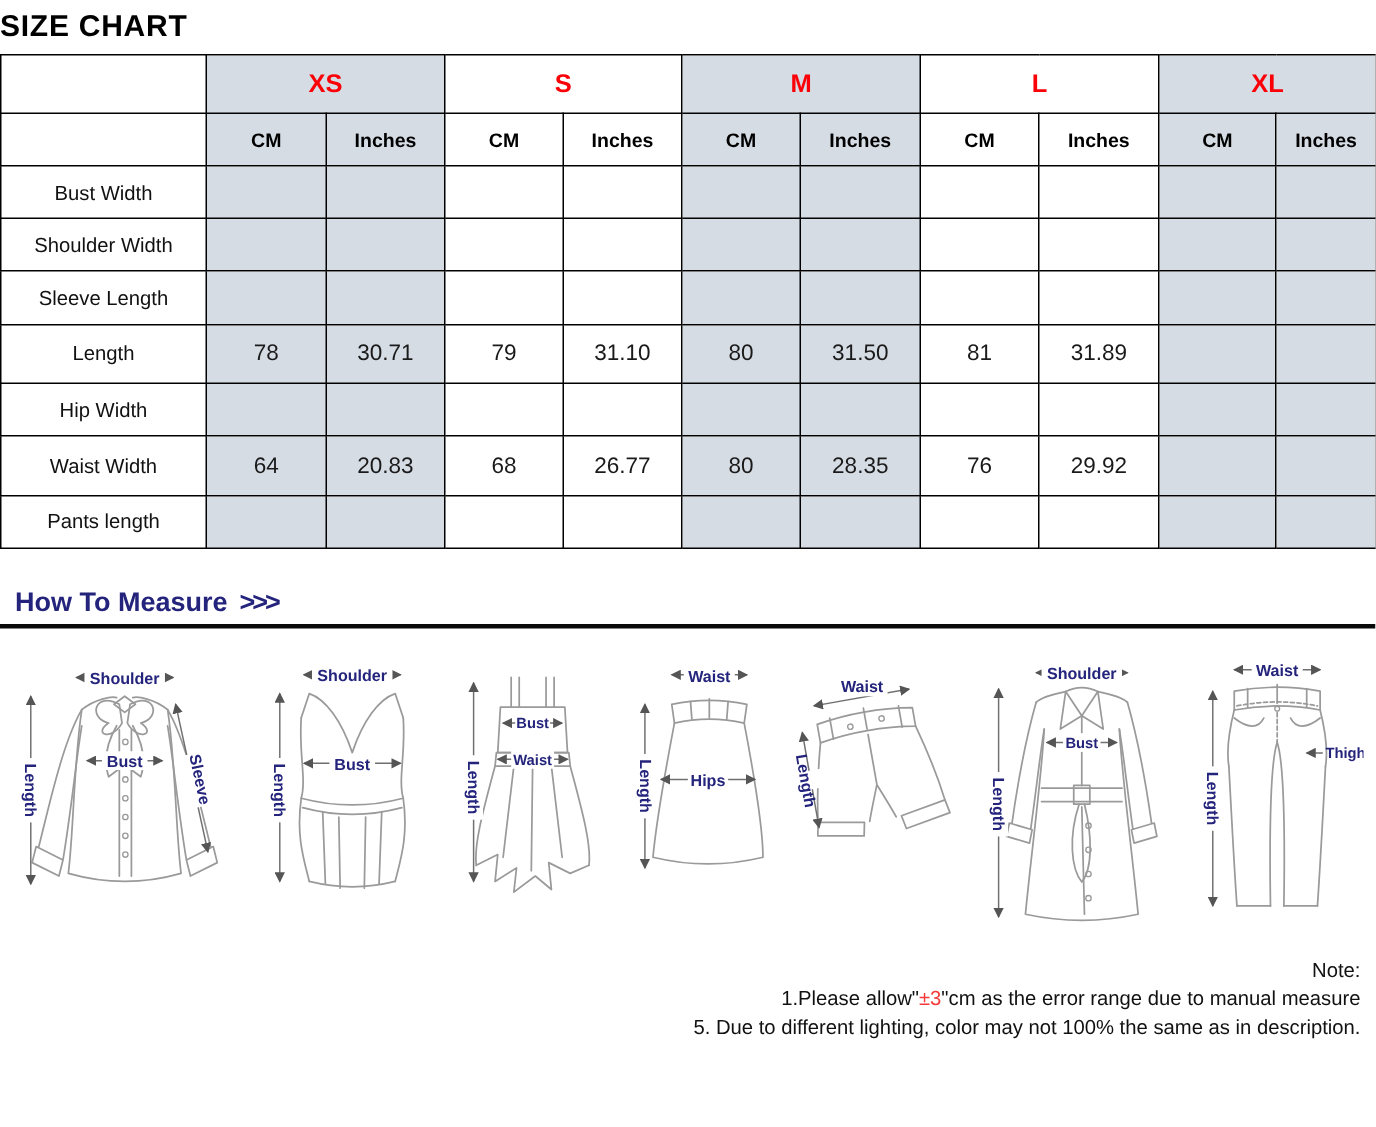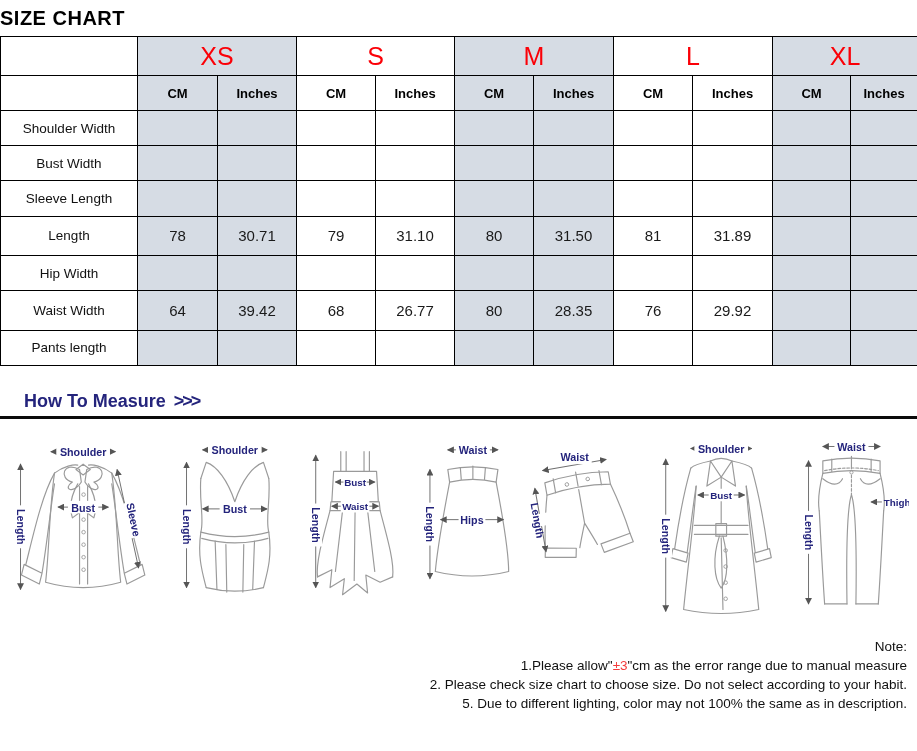--- a/index.html
+++ b/index.html
@@ -15,28 +15,28 @@
   table.size-chart {
     border-collapse:collapse; table-layout:fixed;
     width:917px; height:330px;
   }
   table.size-chart td {
     border:1.5px solid #000; text-align:center; vertical-align:middle;
     padding:0; overflow:hidden; background:#fff;
   }
   table.size-chart td.shade { background:#d6dce4; }
   tr.size-row td { height:39px; }
-  td.size-cell { font-size:25px; font-weight:normal; color:#fb0007;margin-left:30px; }
+  td.size-cell { font-size:17px; font-weight:bold; color:#fb0007;margin-left:30px; }
   tr.unit-row td { height:35px; }
   td.unit-cell { font-size:13px; font-weight:bold; }
   td.row-label { font-size:13.5px; color:#111; }
   td.val { font-size:15px; color:#1a1a1a; }
 
   .measure-head {
-    margin:25px 0 0 24px; height:22px;
+    margin:25px 0 0 10px; height:22px;
     color:#24247c; font-weight:bold; font-size:18px;
   }
   .measure-head .arrows { margin-left:8px; letter-spacing:-2px; font-size:18px; }
   .rule { height:3px; background:#0a0a0a; margin-top:3px; }
 
   .diagrams {
     height:214px; padding:8px 8px 0;
     display:flex; justify-content:flex-end; align-items:flex-start;gap:16px;
   }
   .g { stroke:#9a9a9a; fill:none; stroke-width:1.3; stroke-linejoin:round; stroke-linecap:round; }
@@ -88,34 +88,34 @@
         <td class="unit-cell">CM</td>
         <td class="unit-cell">Inches</td>
         <td class="unit-cell shade">CM</td>
         <td class="unit-cell shade">Inches</td>
         <td class="unit-cell">CM</td>
         <td class="unit-cell">Inches</td>
         <td class="unit-cell shade">CM</td>
         <td class="unit-cell shade">Inches</td>
       </tr>
       <tr>
+        <td class="row-label">Bust Width</td>
+        <td class="val shade"></td>
+        <td class="val shade"></td>
+        <td class="val"></td>
+        <td class="val"></td>
+        <td class="val shade"></td>
+        <td class="val shade"></td>
+        <td class="val"></td>
+        <td class="val"></td>
+        <td class="val shade"></td>
+        <td class="val shade"></td>
+      </tr>
+      <tr>
         <td class="row-label">Shoulder Width</td>
-        <td class="val shade"></td>
-        <td class="val shade"></td>
-        <td class="val"></td>
-        <td class="val"></td>
-        <td class="val shade"></td>
-        <td class="val shade"></td>
-        <td class="val"></td>
-        <td class="val"></td>
-        <td class="val shade"></td>
-        <td class="val shade"></td>
-      </tr>
-      <tr>
-        <td class="row-label">Bust Width</td>
         <td class="val shade"></td>
         <td class="val shade"></td>
         <td class="val"></td>
         <td class="val"></td>
         <td class="val shade"></td>
         <td class="val shade"></td>
         <td class="val"></td>
         <td class="val"></td>
         <td class="val shade"></td>
         <td class="val shade"></td>
@@ -155,21 +155,21 @@
         <td class="val shade"></td>
         <td class="val shade"></td>
         <td class="val"></td>
         <td class="val"></td>
         <td class="val shade"></td>
         <td class="val shade"></td>
       </tr>
       <tr>
         <td class="row-label">Waist Width</td>
         <td class="val shade">64</td>
-        <td class="val shade">39.42</td>
+        <td class="val shade">20.83</td>
         <td class="val">68</td>
         <td class="val">26.77</td>
         <td class="val shade">80</td>
         <td class="val shade">28.35</td>
         <td class="val">76</td>
         <td class="val">29.92</td>
         <td class="val shade"></td>
         <td class="val shade"></td>
       </tr>
       <tr>
@@ -356,15 +356,14 @@
     <line class="m" x1="14" y1="26" x2="14" y2="186" marker-start="url(#ah)" marker-end="url(#ah)"></line>
     <rect class="wbg" x="7" y="82" width="14" height="48"></rect>
     <text class="lbl" x="14" y="110" transform="rotate(90 14 106)">Length</text>
   </svg>
 
 </div>
 
 <div class="notes">
   <div>Note:</div>
   <div><span>1.Please allow"</span><span class="red">±3</span><span>"cm as the error range due to manual measure</span></div>
-  <div>2. Please check size chart to choose size. Do not select according to your habit.</div>
   <div>5. Due to different lighting, color may not 100% the same as in description.</div>
 </div>
 
 </body></html>

